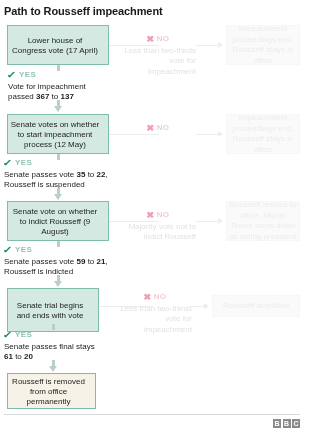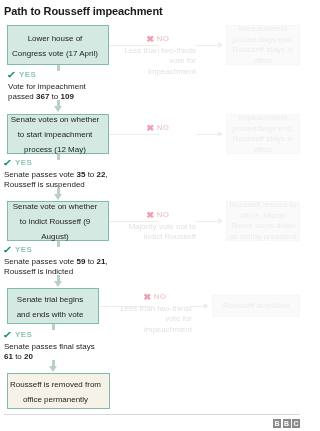--- a/index.html
+++ b/index.html
@@ -35,21 +35,21 @@
   }
 
   
   .node {
     position: absolute;
     box-sizing: border-box;
     border: 1px solid #7fbcae;
     background: #d3e9e2;
     text-align: center;
     font-size: 8px;
-    line-height: 15px;
+    line-height: 10px;
     color: #1d1d1d;
     padding: 3px 8px 2px 2px;
     display: flex;
     align-items: center;
     justify-content: center;
   }
   .node > span { display: block; width: 100%; }
   .node.final {
     background: #f6f2e7;
     border-color: #7fbcae;
@@ -211,21 +211,21 @@
   <div class="ghost" style="left:226px; top:25px; width:74px; height:40px;">
     <span>Impeachment proceedings end, Rousseff stays in office</span>
   </div>
 
   <div class="vstem" style="left:56.5px; top:65px; height:6px;"></div>
 
   <div class="yes" style="left:8px; top:69px; width:100px;">
     <span class="ylabel">
       <span class="tick">✓</span><span>YES</span>
     </span>
-    <span class="vtxt"><span>Vote for impeachment passed </span><b>367</b><span> to </span><b>109</b><span></span></span>
+    <span class="vtxt"><span>Vote for impeachment passed </span><b>367</b><span> to </span><b>137</b><span></span></span>
   </div>
 
   <div class="vstem" style="left:56.5px; top:100px; height:6px;"></div>
   <div class="vhead" style="left:53.5px; top:106px;"></div>
 
   <div class="node" style="left:7px; top:114px; width:102px; height:40px;text-align:center;">
     <span>Senate votes on whether to start impeachment process (12 May)</span>
   </div>
 
   <div class="hline" style="left:109px; top:134px; width:50px;"></div>
@@ -278,21 +278,21 @@
   <div class="yes" style="left:4px; top:244px; width:108px;">
     <span class="ylabel">
       <span class="tick">✓</span><span>YES</span>
     </span>
     <span class="vtxt"><span>Senate passes vote </span><b>59</b><span> to </span><b>21</b><span>, Rousseff is indicted</span></span>
   </div>
 
   <div class="vstem" style="left:56.5px; top:275px; height:6px;"></div>
   <div class="vhead" style="left:53.5px; top:281px;"></div>
 
-  <div class="node" style="left:7px; top:288px; width:92px; height:36px;">
+  <div class="node" style="left:7px; top:288px; width:92px; height:44px;">
     <span>Senate trial begins and ends with vote</span>
   </div>
 
   <div class="hline" style="left:99px; top:306px; width:54px;"></div>
   <div class="hline" style="left:190px; top:306px; width:14px;"></div>
   <div class="hhead" style="left:204px; top:302.5px;"></div>
 
   <div class="no" style="left:118px; top:292px; width:74px;">
     <span class="nlabel">
       <span class="cross">✖</span><span>NO</span>
@@ -309,21 +309,21 @@
   <div class="yes" style="left:4px; top:329px; width:96px;">
     <span class="ylabel">
       <span class="tick">✓</span><span>YES</span>
     </span>
     <span class="vtxt"><span>Senate passes final stays </span><b>61</b><span> to </span><b>20</b><span></span></span>
   </div>
 
   <div class="vstem" style="left:51.5px; top:360px; height:6px;"></div>
   <div class="vhead" style="left:48.5px; top:366px;"></div>
 
-  <div class="node final" style="left:7px; top:373px; width:103px; height:36px;">
+  <div class="node final" style="left:7px; top:373px; width:89px; height:36px;">
     <span>Rousseff is removed from office permanently</span>
   </div>
 
   <div class="rule"></div>
   <div class="bbc">
     <i>B</i>
     <i>B</i>
     <i>C</i>
   </div>
 

